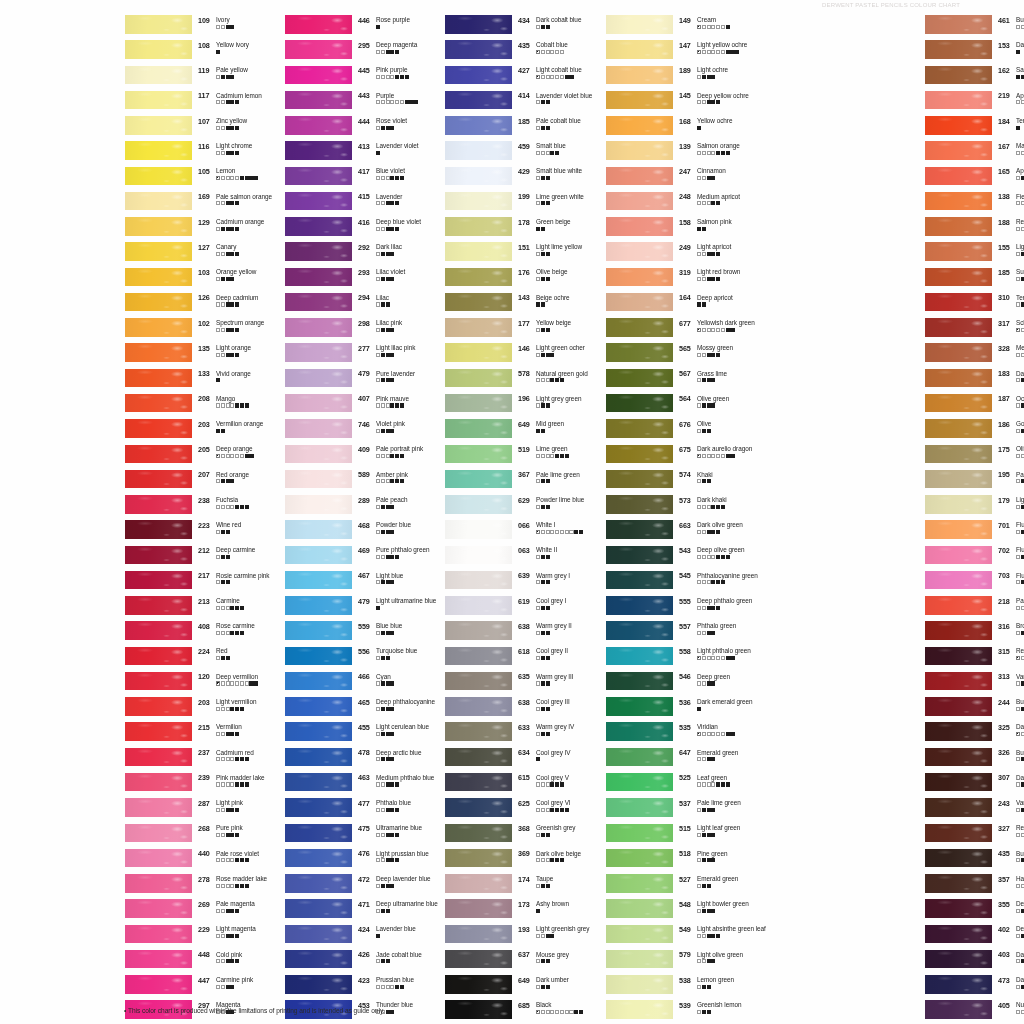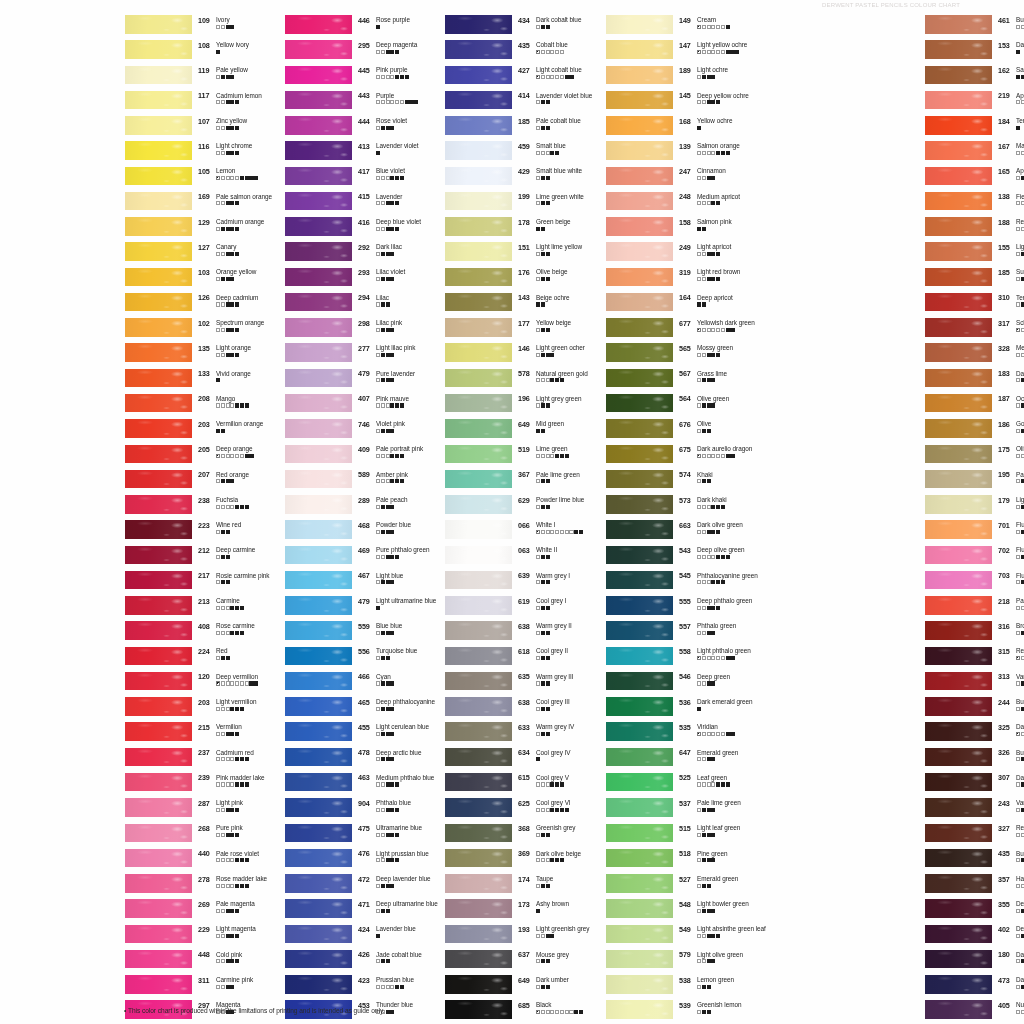--- a/index.html
+++ b/index.html
@@ -652,21 +652,21 @@
               <i class="mk off"></i>
               <i class="mk on"></i>
               <i class="mk on"></i>
               <i class="mk on"></i>
             </span>
           </div>
         </div>
         <div class="row">
           <div class="swatch" style="background: rgb(238, 43, 134);"></div>
           <div class="info">
-            <span class="num">311</span>
+            <span class="num">447</span>
             <span class="nm">Carmine pink</span>
             <span class="marks">
               <i class="mk off"></i>
               <i class="mk off"></i>
               <i class="mk on"></i>
               <i class="mk on"></i>
             </span>
           </div>
         </div>
         <div class="row">
@@ -1093,21 +1093,21 @@
               <i class="mk off"></i>
               <i class="mk on"></i>
               <i class="mk on"></i>
               <i class="mk on"></i>
             </span>
           </div>
         </div>
         <div class="row">
           <div class="swatch" style="background: rgb(40, 72, 155);"></div>
           <div class="info">
-            <span class="num">904</span>
+            <span class="num">477</span>
             <span class="nm">Phthalo blue</span>
             <span class="marks">
               <i class="mk off"></i>
               <i class="mk off"></i>
               <i class="mk on"></i>
               <i class="mk on"></i>
               <i class="mk on"></i>
             </span>
           </div>
         </div>
@@ -2687,21 +2687,21 @@
             <span class="nm">Deep bordo violet</span>
             <span class="marks">
               <i class="mk off"></i>
               <i class="mk on"></i>
             </span>
           </div>
         </div>
         <div class="row">
           <div class="swatch" style="background: rgb(47, 23, 51);"></div>
           <div class="info">
-            <span class="num">180</span>
+            <span class="num">403</span>
             <span class="nm">Dark violet</span>
             <span class="marks">
               <i class="mk off"></i>
               <i class="mk on"></i>
             </span>
           </div>
         </div>
         <div class="row">
           <div class="swatch" style="background: rgb(35, 34, 79);"></div>
           <div class="info">

